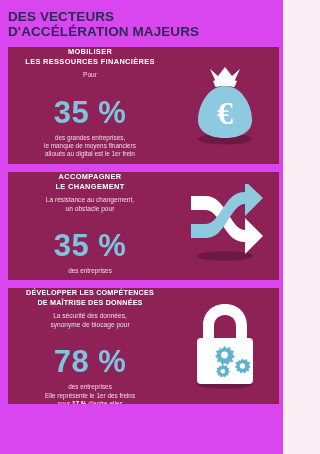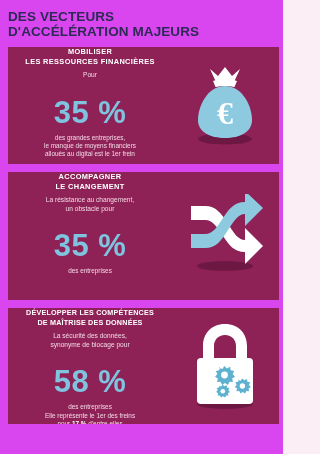--- a/index.html
+++ b/index.html
@@ -37,21 +37,21 @@
   }
   .panel {
     position: relative;
     background: #8e2257;
     box-sizing: border-box;
     overflow: hidden;
     margin-bottom: 8px;
     display: flex;
   }
   .panel-1 { height: 117px; }
-  .panel-2 { height: 128px; }
+  .panel-2 { height: 108px; }
   .panel-3 { height: 116px; }
   .panel-text {
     width: 162px;
     flex: 0 0 162px;
     text-align: center;
     padding-left: 2px;
     box-sizing: border-box;
   }
   .panel-visual {
     flex: 1 1 auto;
@@ -160,21 +160,21 @@
         </span>
       </div>
     </div>
 
     <div class="panel panel-3">
       <div class="panel-text">
         <div class="p-title wide">DÉVELOPPER LES COMPÉTENCES
 DE MAÎTRISE DES DONNÉES</div>
         <div class="p-sub">La sécurité des données,
 synonyme de blocage pour</div>
-        <div class="p-stat">58 %</div>
+        <div class="p-stat">78 %</div>
         <div class="p-foot">des entreprises</div>
         <div class="p-foot-extra"><span>Elle représente le 1er des freins
 pour </span><b>17 %</b><span> d'entre elles</span></div>
       </div>
       <div class="panel-visual">
         <span class="icon-wrap">
           <svg width="84" height="96" viewBox="0 0 84 96">
             <ellipse cx="42" cy="88" rx="28" ry="5" fill="#6d1843"></ellipse>
             <path d="M42 8 C28 8 20 18 20 30 L20 46 L31 46 L31 30 C31 24 35 19 42 19 C49 19 53 24 53 30 L53 46 L64 46 L64 30 C64 18 56 8 42 8 Z" fill="#ffffff"></path>
             <rect x="14" y="42" width="56" height="46" rx="4" fill="#ffffff"></rect>

